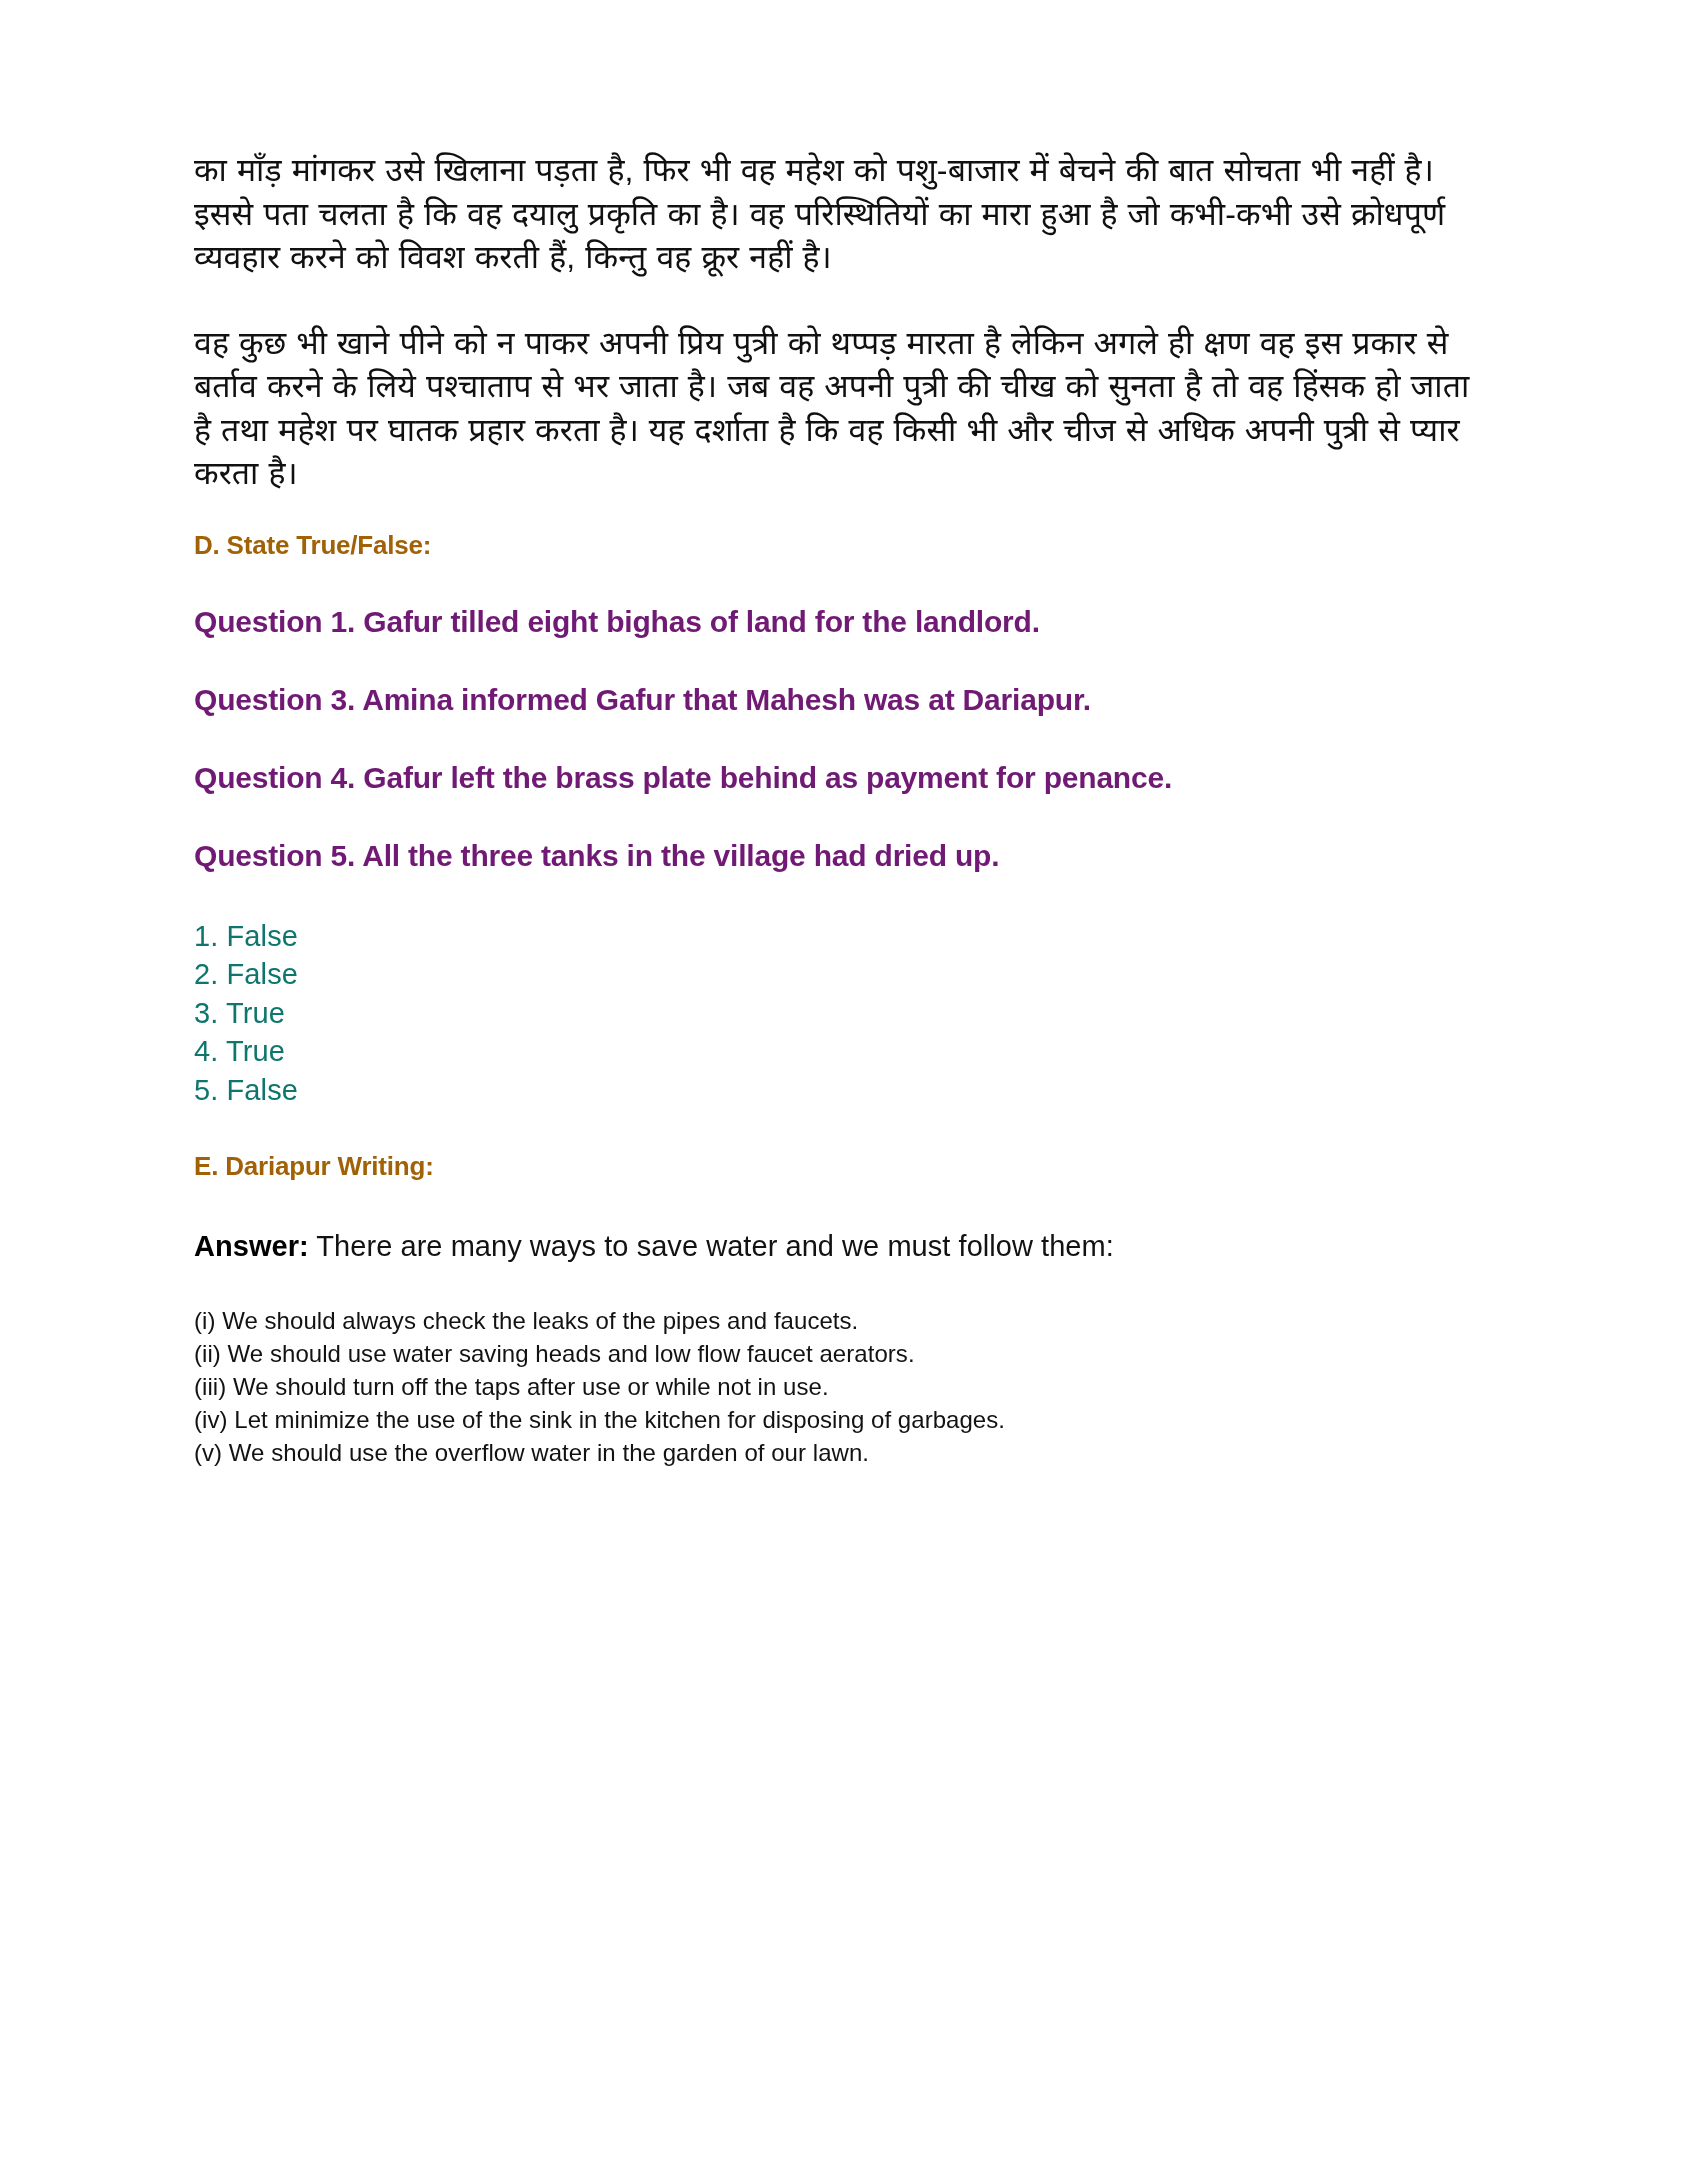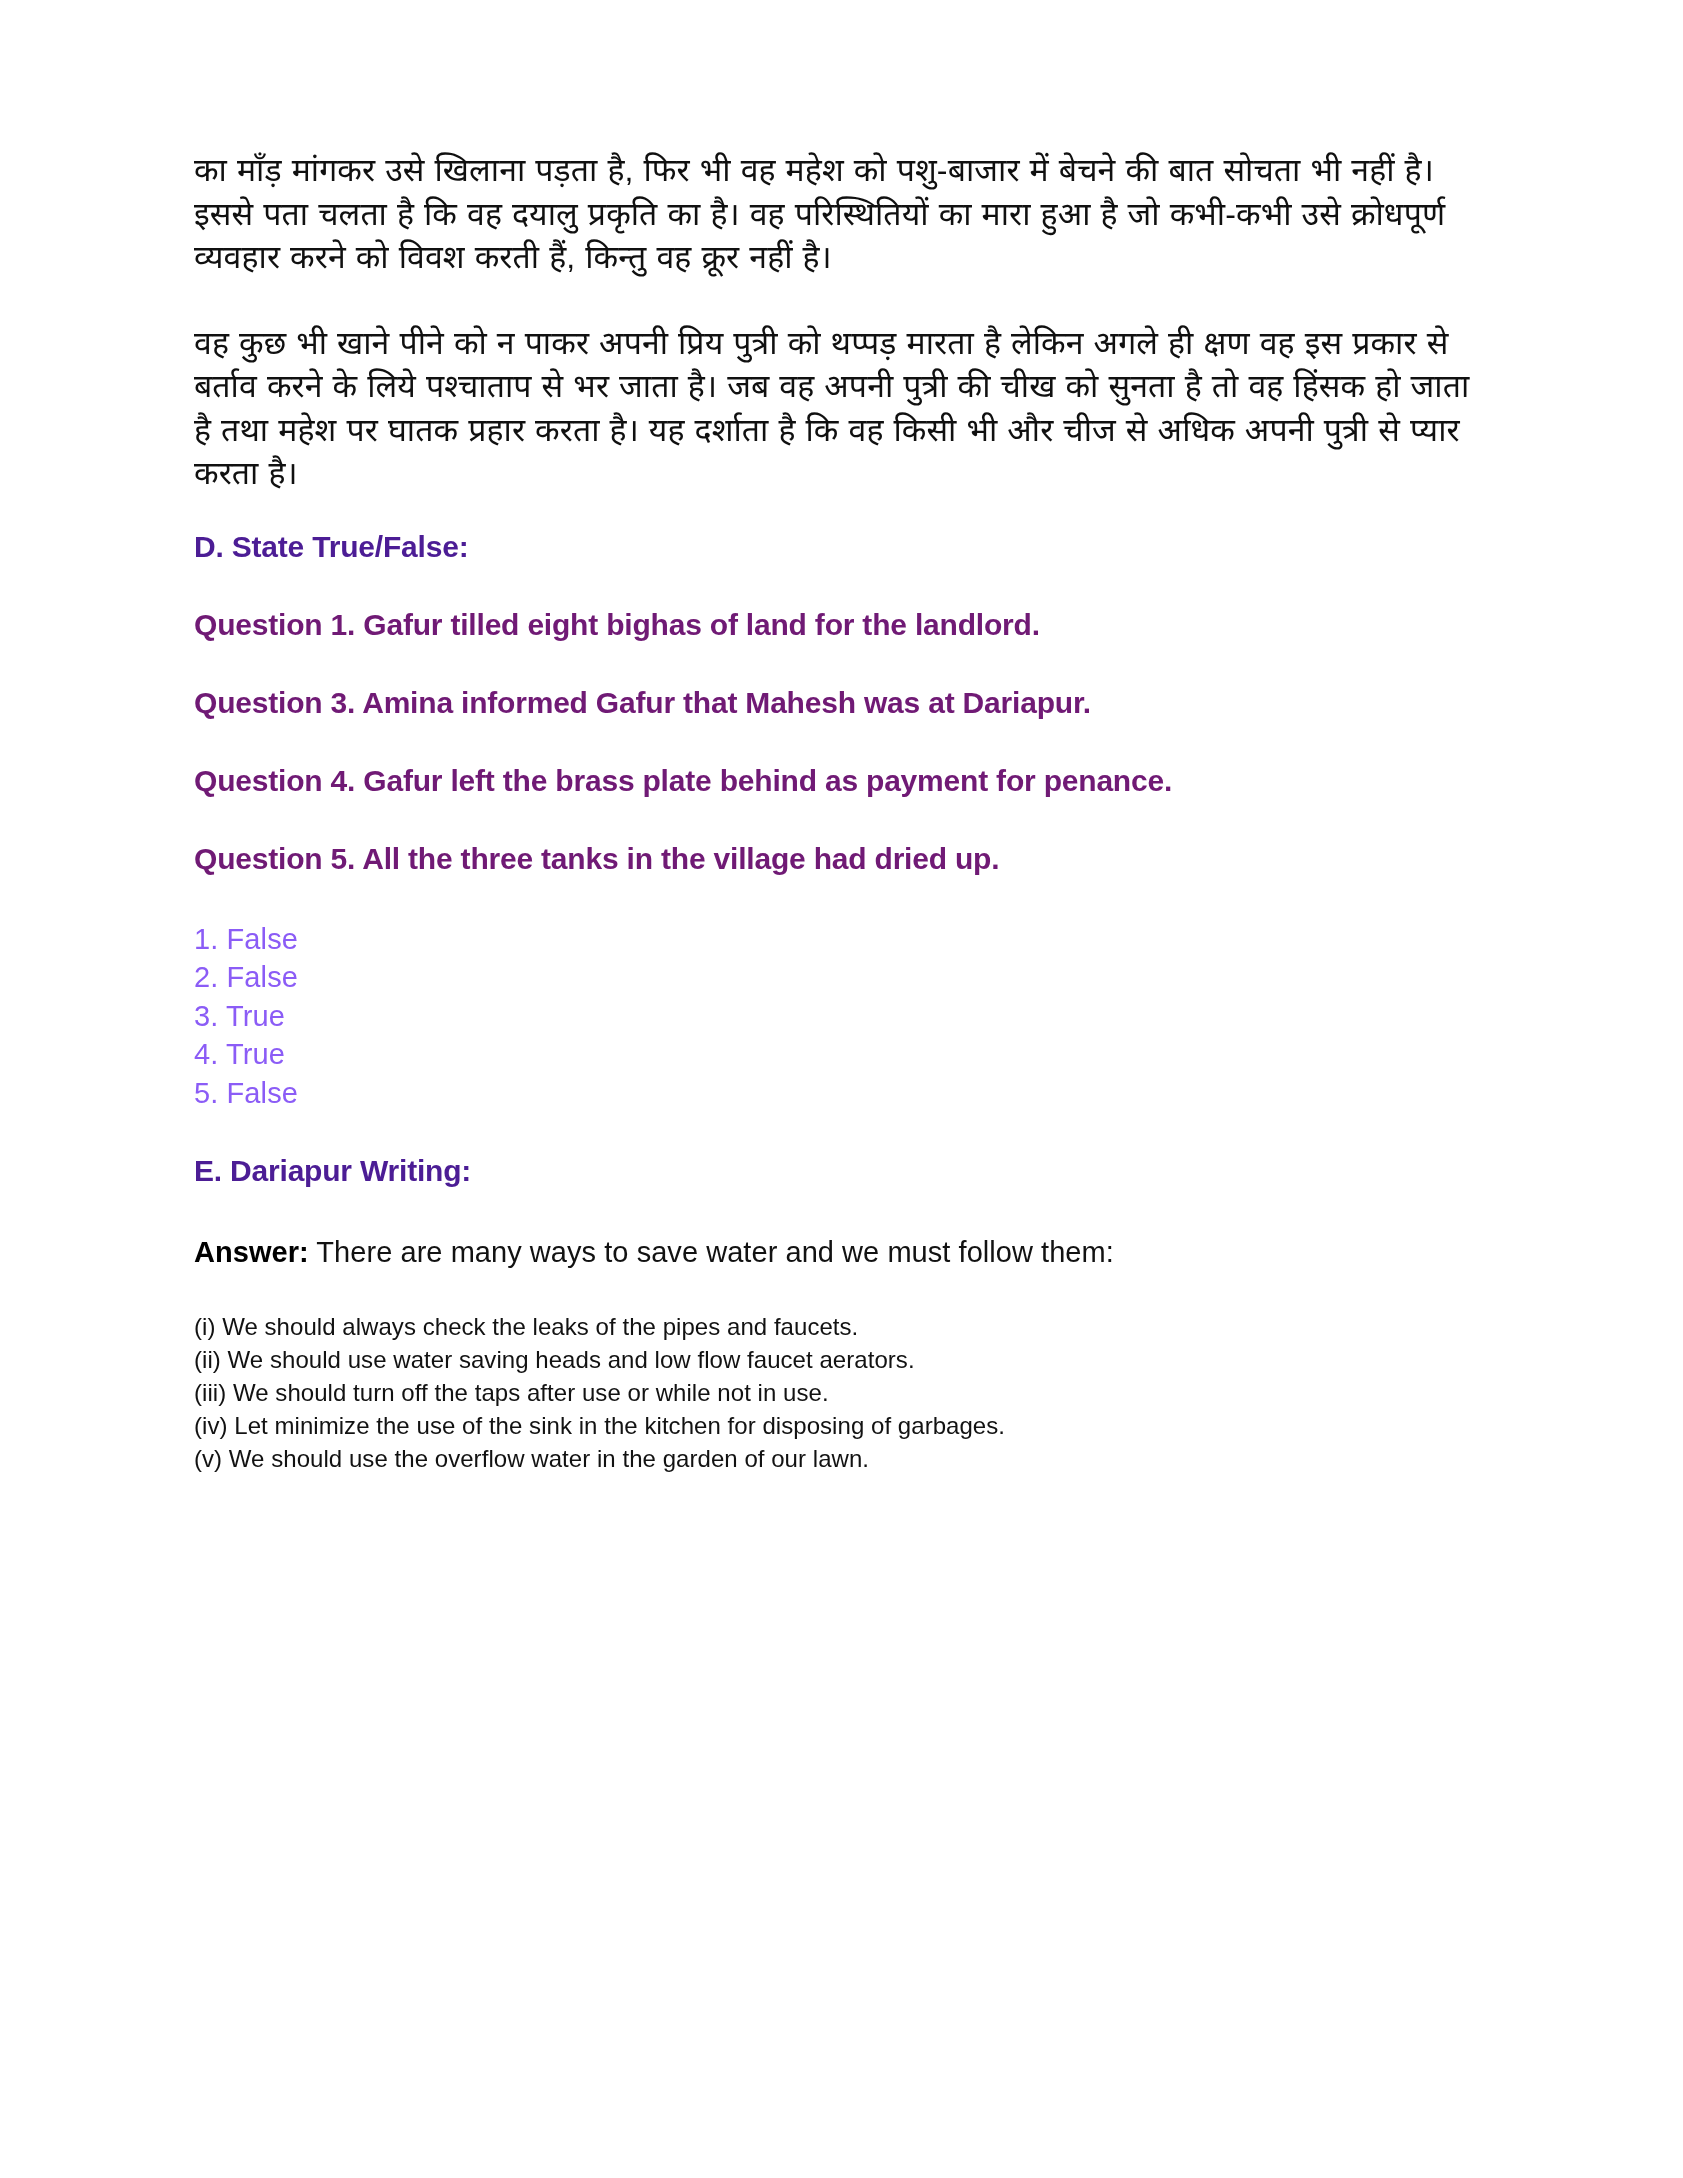--- a/index.html
+++ b/index.html
@@ -44,23 +44,23 @@
     color: #101010;
     margin: 0 0 34px 0;
     letter-spacing: 0.1px;
     word-spacing: 1px;
   }
   .hindi-para.first { margin-bottom: 42px; }
 
   
   .section-heading {
     font-family: "Liberation Sans", "DejaVu Sans", sans-serif;
-    font-size: 30px;
+    font-size: 26px;
     font-weight: 700;
-    color: #4c1d95;
+    color: #a16207;
     margin: 0 0 44px 0;
     letter-spacing: -0.2px;
   }
 
   
   .question-line {
     font-family: "Liberation Sans", "DejaVu Sans", sans-serif;
     font-size: 30px;
     font-weight: 700;
     color: #701a75;
@@ -72,21 +72,21 @@
   
   .answer-list {
     margin: 0 0 42px 0;
     padding: 0;
     list-style: none;
   }
   .answer-list li {
     font-family: "Liberation Sans", "DejaVu Sans", sans-serif;
     font-size: 29px;
     font-weight: 400;
-    color: #8b5cf6;
+    color: #0f766e;
     line-height: 1.33;
     margin: 0;
     letter-spacing: 0.1px;
   }
 
   
   .body-para {
     font-family: "Liberation Sans", "DejaVu Sans", sans-serif;
     font-size: 29px;
     font-weight: 400;

